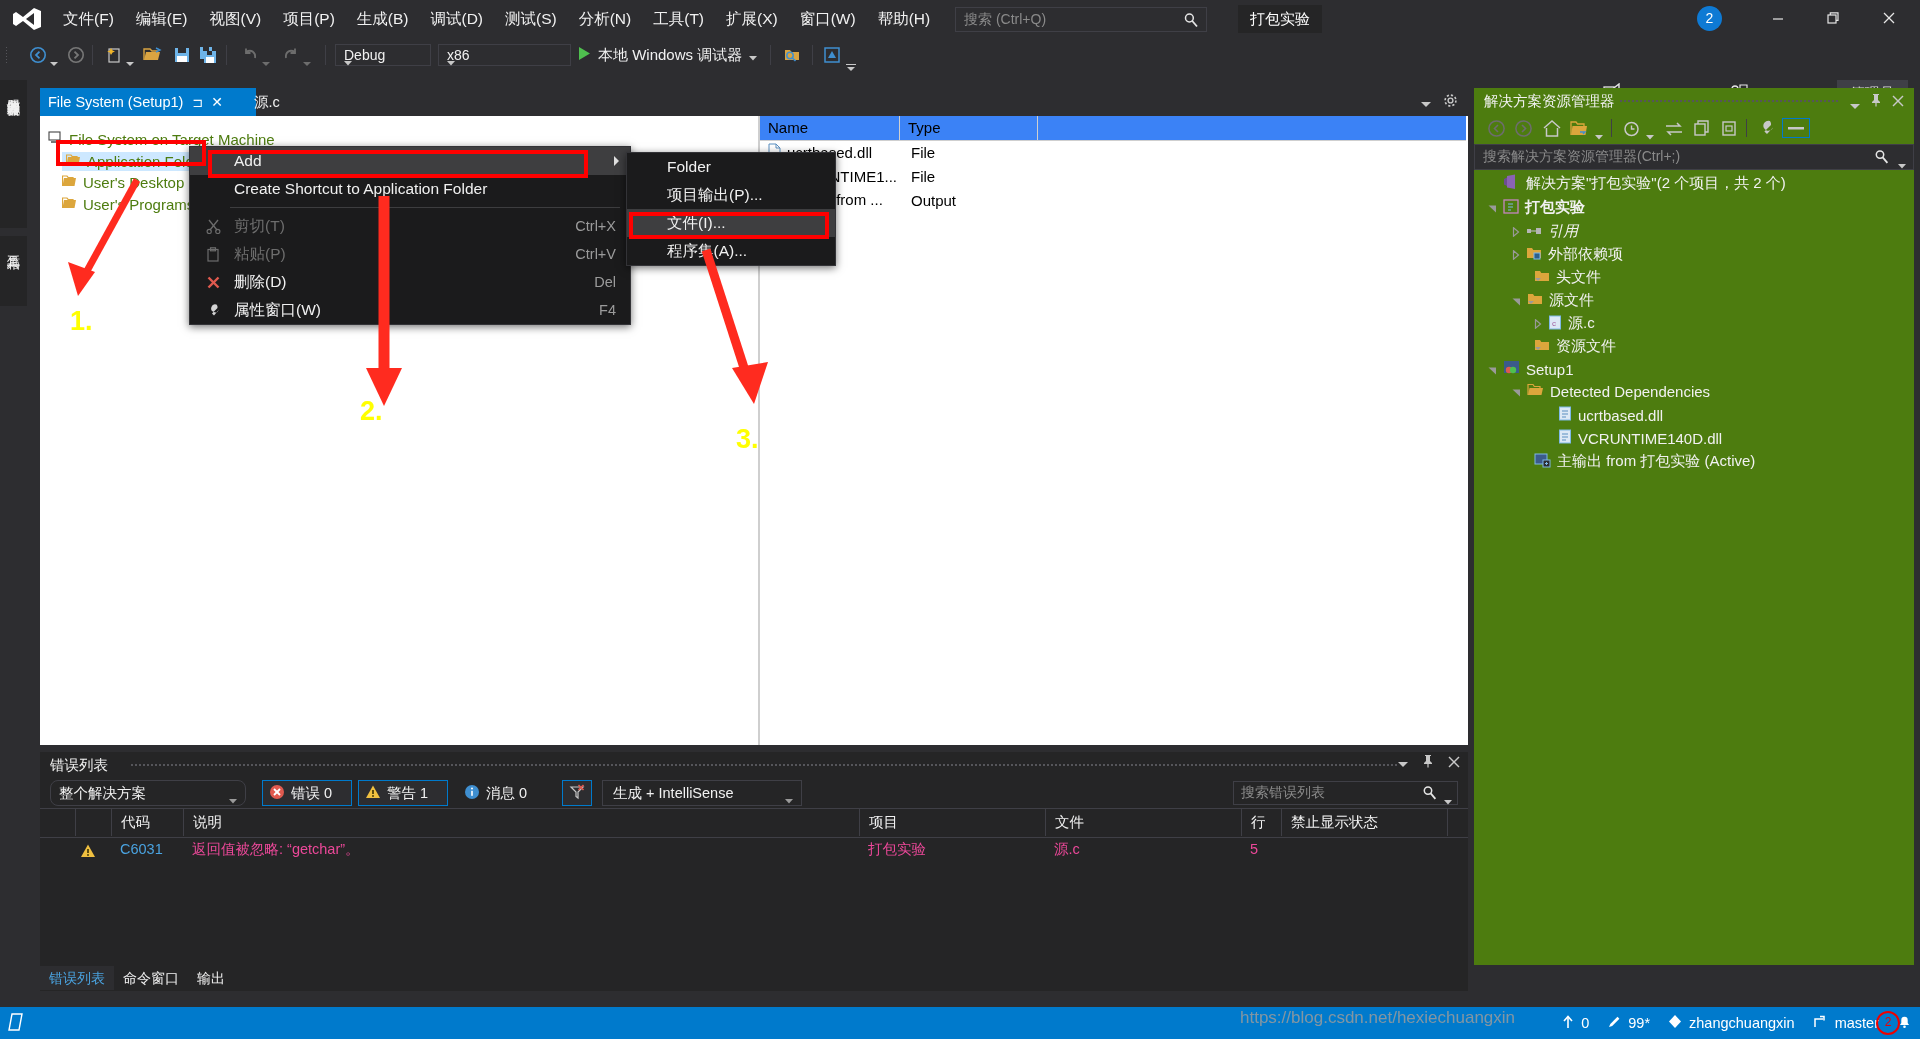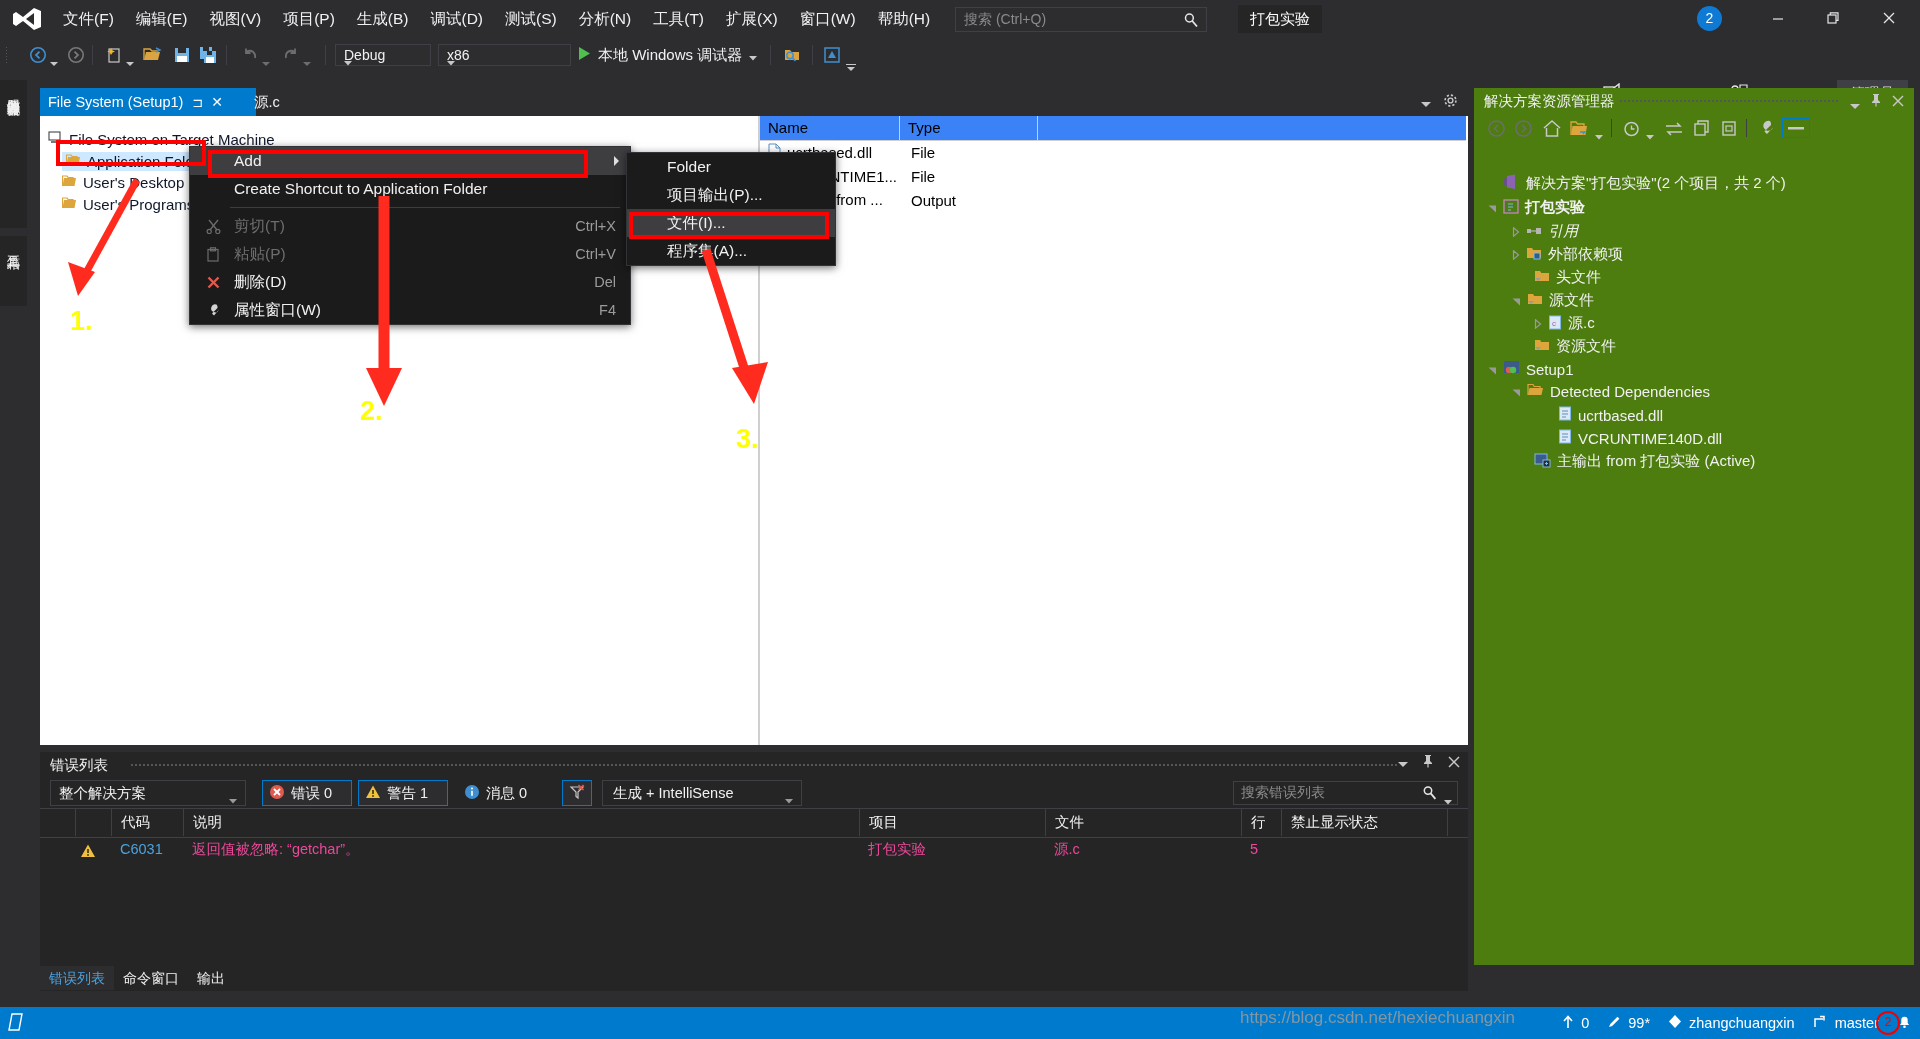--- a/index.html
+++ b/index.html
@@ -52,21 +52,21 @@
   .tab{position:absolute;top:0;height:28px;display:flex;align-items:center;padding:0 8px;font-size:14.5px;}
   .tab.active{background:#007acc;color:#fff;}
   .tab.inactive{color:#f1f1f1;}
   .tab .pin{margin-left:9px;font-size:13px;opacity:.95;}
   .tab .x{margin-left:8px;font-size:14px;}
   .tabstrip-right{position:absolute;right:0;top:0;height:28px;display:flex;align-items:center;gap:12px;padding-right:10px;}
 
   .editor{position:absolute;left:0;top:28px;width:1428px;height:629px;background:#fff;color:#000;}
   .ed-split{position:absolute;left:718px;top:0;width:2px;height:629px;background:#cfcfcf;}
   .fs-tree{position:absolute;left:0;top:0;width:718px;height:629px;background:#fff;}
-  .tree-row{position:absolute;display:flex;align-items:center;gap:6px;font-size:15px;color:#0f172a;white-space:nowrap;}
+  .tree-row{position:absolute;display:flex;align-items:center;gap:6px;font-size:15px;color:#4d7c0f;white-space:nowrap;}
   .tree-row.sel{background:#cde8ff;}
 
   .grid-hdr{position:absolute;left:720px;top:0;width:706px;height:24px;background:#3b82f6;border-bottom:1px solid #cfcfcf;}
   .gcol{position:absolute;top:0;height:24px;line-height:24px;font-size:15px;color:#000;padding-left:8px;box-sizing:border-box;border-right:1px solid #cfcfcf;}
   .grow{position:absolute;display:flex;align-items:center;font-size:15px;color:#000;}
 
   
   .ctxmenu{position:absolute;background:#1b1b1c;border:1px solid #333337;box-shadow:0 2px 8px rgba(0,0,0,.55);z-index:40;}
   .ctx-item{position:relative;height:28px;display:flex;align-items:center;font-size:15.5px;color:#f1f1f1;padding-left:44px;padding-right:16px;white-space:nowrap;}
   .ctx-item.dim{color:#6d6d6d;}
@@ -615,20 +615,34 @@
             <path d="M13 2 a5 5 0 1 0 3 6.4 L10 15 l-2.6 -2.6 L14 6 a5 5 0 0 0 -1 -4 Z" fill="#c8c8c8"></path>
           </svg>
       </div>
       <div style="position:absolute;left:308px;top:4px;width:28px;height:20px;border:1.5px solid #007acc;box-sizing:border-box;display:flex;align-items:center;justify-content:center;">
         <svg width="16" height="4" viewBox="0 0 16 4">
             <rect x="0" y="1" width="16" height="2.5" fill="#c8c8c8"></rect>
           </svg>
       </div>
     </div>
 
+    <div style="position:absolute;left:0;top:56px;width:440px;height:26px;background:#2d2d30;border:1px solid #3f3f46;box-sizing:border-box;">
+      <div style="position:absolute;left:8px;top:3px;font-size:14px;color:#8a8a8a;">搜索解决方案资源管理器(Ctrl+;)</div>
+      <div style="position:absolute;right:24px;top:4px;">
+        <svg width="15" height="15" viewBox="0 0 15 15">
+            <circle cx="6" cy="5.6" r="3.7" fill="none" stroke="#e6e6e6" stroke-width="1.5"></circle>
+            <line x1="8.7" y1="8.4" x2="13.4" y2="13.8" stroke="#e6e6e6" stroke-width="1.8"></line>
+          </svg>
+      </div>
+      <div style="position:absolute;right:7px;top:10px;">
+        <svg width="8" height="5" viewBox="0 0 8 5">
+            <path d="M0 0 L4 4.5 L8 0 Z" fill="#c8c8c8"></path>
+          </svg>
+      </div>
+    </div>
 
     <div style="position:absolute;left:0;top:84px;width:440px;height:320px;">
 
       <div style="position:absolute;left:14px;top:2px;display:flex;align-items:center;gap:6px;font-size:15px;white-space:nowrap;">
         <span style="width:9px;"></span>
         <span>
           <svg width="17" height="16" viewBox="0 0 17 16">
               <path d="M4 2 L12 0.5 L12 15 L4 13.5 Z" fill="#8a63b3"></path>
               <path d="M1 5 L4 3.5 L4 12 L1 10.5 Z" fill="#6d4d92"></path>
             </svg>
@@ -815,21 +829,21 @@
         <span>
           <svg width="12" height="12" viewBox="0 0 12 12">
               <line x1="1" y1="1" x2="11" y2="11" stroke="#c8c8c8" stroke-width="1.4"></line>
               <line x1="11" y1="1" x2="1" y2="11" stroke="#c8c8c8" stroke-width="1.4"></line>
             </svg>
         </span>
       </div>
     </div>
 
     <div class="errtools">
-      <div class="etool bordered" style="left:10px;width:196px;">
+      <div class="etool bordered" style="left:10px;width:196px;border-radius:8px;">
         <span class="lbl" style="margin-left:8px;">整个解决方案</span>
         <span style="position:absolute;right:8px;top:9px;">
           <svg width="8" height="5" viewBox="0 0 8 5">
               <path d="M0 0 L4 4.5 L8 0 Z" fill="#9a9a9a"></path>
             </svg>
         </span>
       </div>
       <div class="etool sel" style="left:222px;width:90px;padding-left:6px;gap:6px;">
         <span>
           <svg width="16" height="16" viewBox="0 0 16 16">

